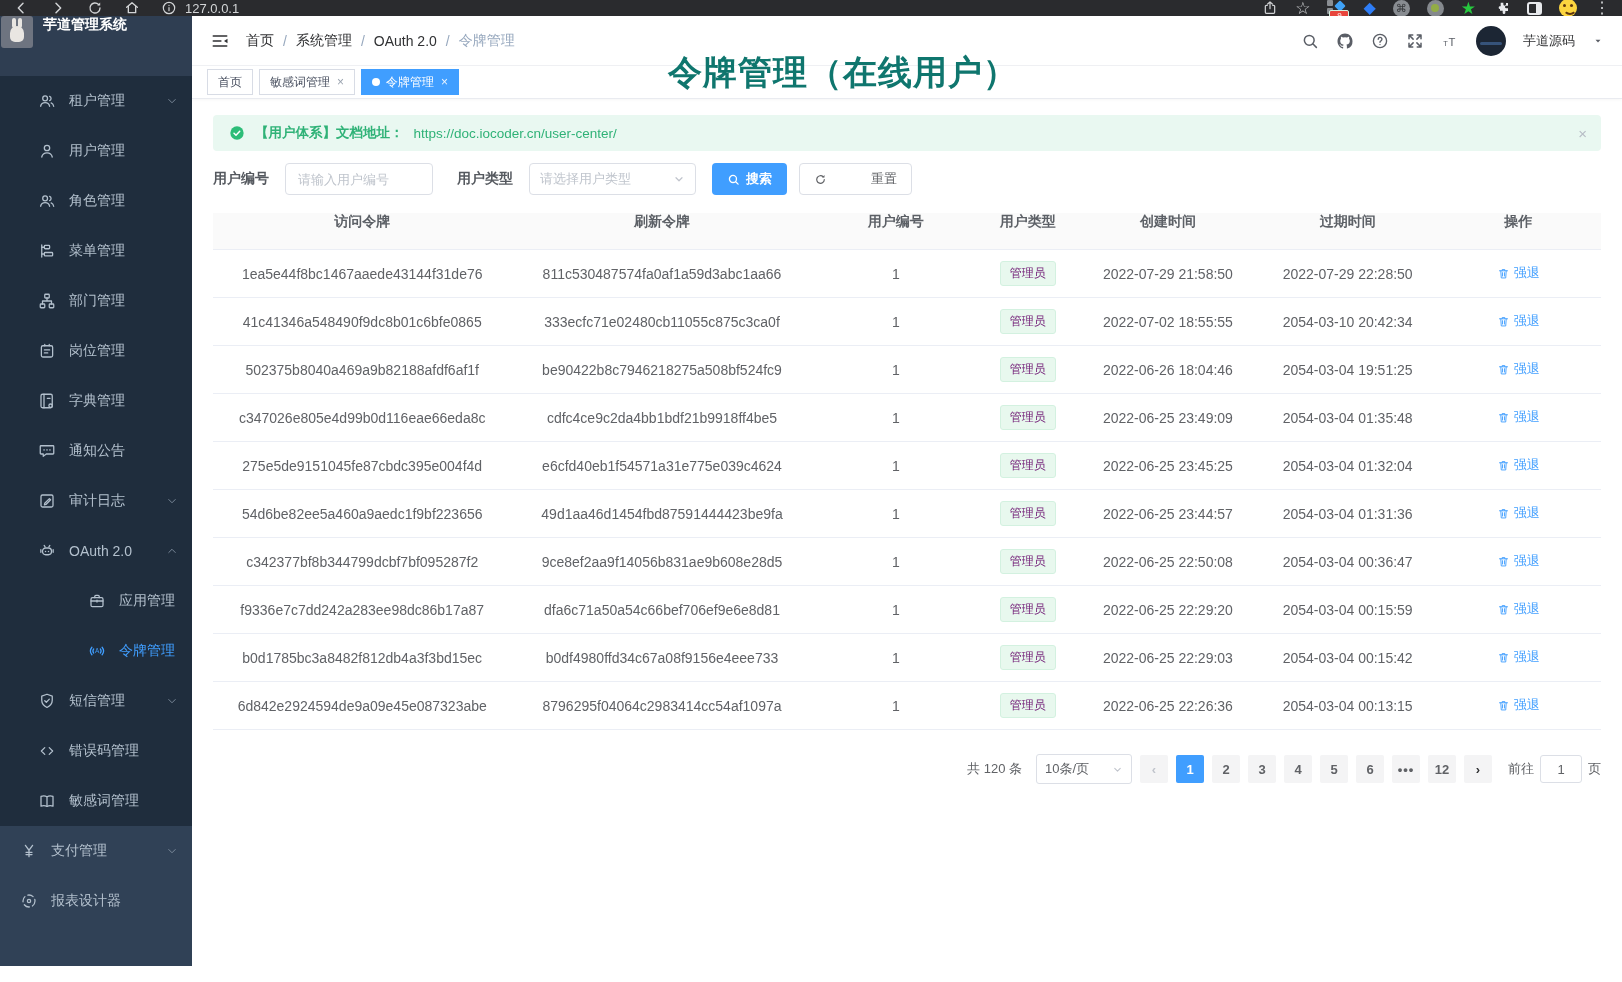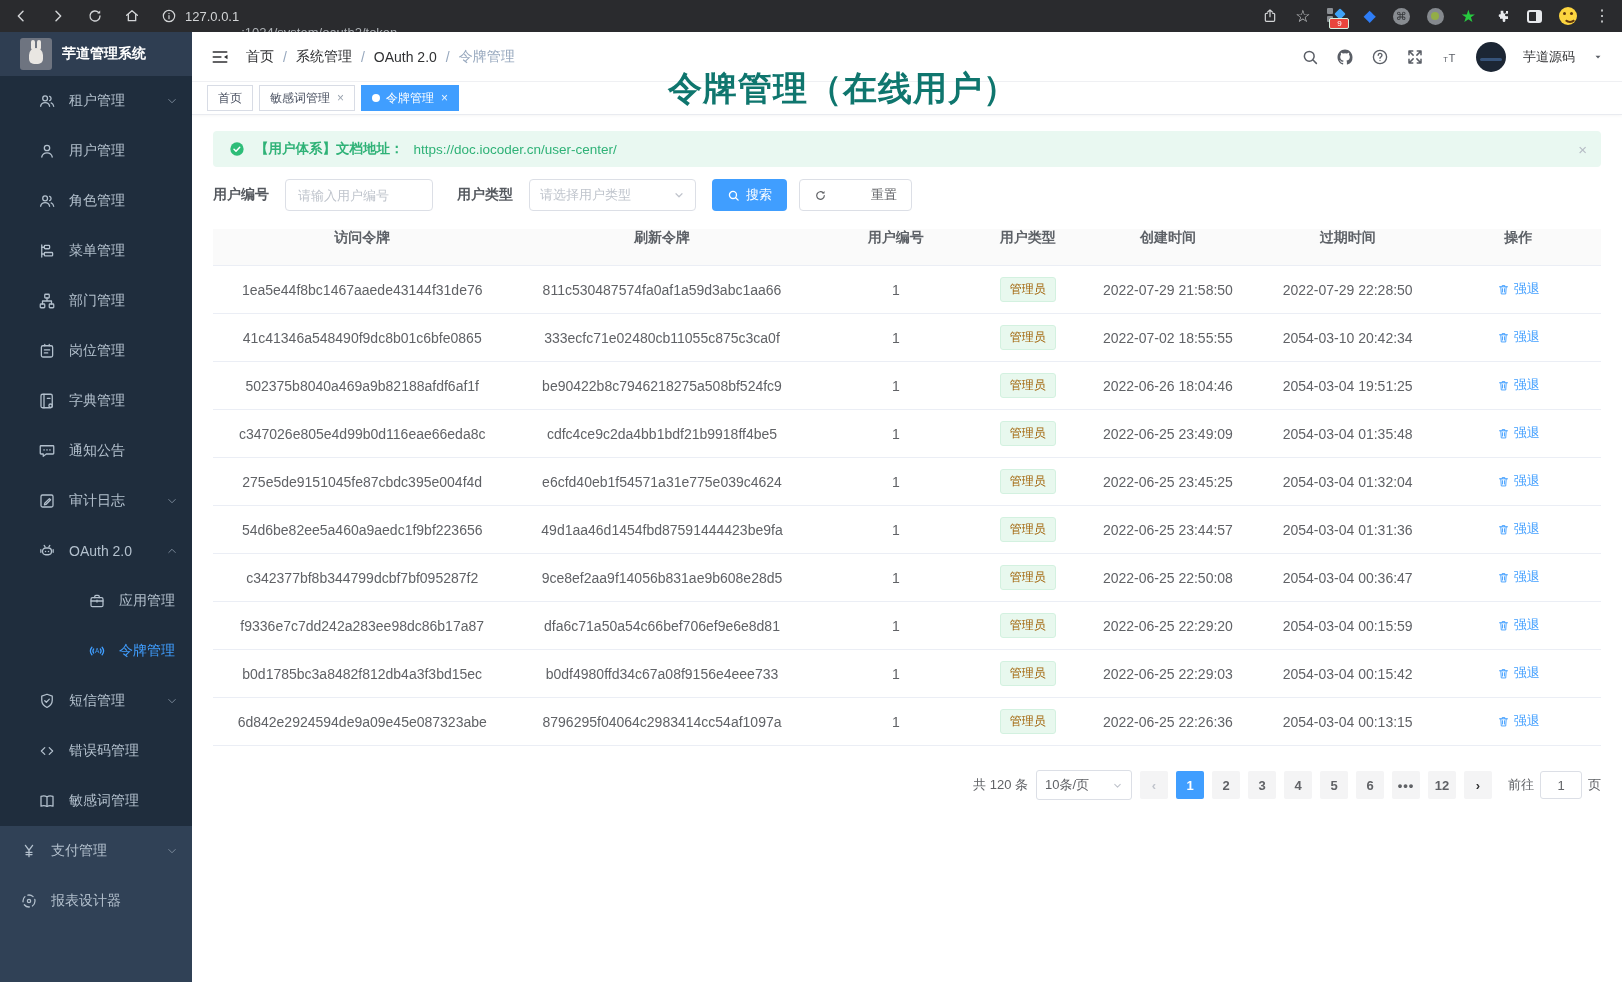--- a/index.html
+++ b/index.html
@@ -1,19 +1,19 @@
 <!DOCTYPE html>
 <html><head>
 <meta charset="utf-8">
 <style>
   * { margin:0; padding:0; box-sizing:border-box; }
   html,body { width:1622px; height:982px; overflow:hidden; font-family:"Liberation Sans", sans-serif; background:#fff; }
 
   
-  .browser-bar { height:32px; background:#2a2b2e; display:flex; align-items:center; padding:0 12px; color:#d2d4d6; }
+  .browser-bar { height:16px; background:#2a2b2e; display:flex; align-items:center; padding:0 12px; color:#d2d4d6; }
   .bnav { display:flex; align-items:center; gap:20px; }
   .bico { width:17px; height:17px; display:inline-flex; align-items:center; justify-content:center; cursor:pointer; }
   .bico svg { width:16px; height:16px; }
   .url-box { display:flex; align-items:center; gap:8px; margin-left:20px; font-size:13px; cursor:text; }
   .url-path { color:#aeb2b6;margin-top:32px; }
   .btools { margin-left:auto; display:flex; align-items:center; gap:17px; }
   .char-ico { font-size:15px; line-height:1; cursor:pointer; }
   .ext1 { position:relative; width:19px; height:16px; cursor:pointer; }
   .ext1 .sq1,.ext1 .sq2 { position:absolute; width:6px; height:6px; background:#8a8e93; border-radius:1px; left:0; }
   .ext1 .sq1 { top:0; } .ext1 .sq2 { top:8px; }
@@ -26,21 +26,21 @@
   .smiley { width:18px; height:18px; border-radius:50%; background:#fcd53f; position:relative; cursor:pointer; }
   .smiley::before { content:""; position:absolute; left:4px; top:5px; width:3px; height:3px; border-radius:50%; background:#5f370e; box-shadow:7px 0 0 #5f370e; }
   .smiley::after { content:""; position:absolute; left:4px; top:9px; width:10px; height:5px; border:2px solid #5f370e; border-top:none; border-left-color:transparent; border-right-color:transparent; border-radius:0 0 10px 10px; }
   .panelico { width:15px; height:13px; border:2px solid #e8eaed; border-radius:3px; position:relative; cursor:pointer; }
   .panelico::after { content:""; position:absolute; right:0; top:0; bottom:0; width:4px; background:#e8eaed; }
 
   
   .app { display:flex; height:950px; }
 
   .sidebar { width:192px; background:#1f2d3d; display:flex; flex-direction:column; flex:none; }
-  .side-logo { height:44px; background:#2f3e52; display:flex; align-items:center; gap:10px; padding:0 20px; flex:none; }
+  .side-logo { height:60px; background:#2f3e52; display:flex; align-items:flex-start; gap:10px; padding:0 1px; flex:none; }
   .logo-img { width:32px; height:32px; border-radius:3px; background:#6e7480; position:relative; overflow:hidden; flex:none; }
   .logo-img::before { content:""; position:absolute; left:9px; top:10px; width:14px; height:16px; background:#e9e6e2; border-radius:7px 7px 5px 5px; }
   .logo-img::after { content:""; position:absolute; left:11px; top:2px; width:4px; height:10px; background:#e9e6e2; border-radius:2px; box-shadow:6px 0 0 #e9e6e2; }
   .side-title { color:#fff; font-size:14px; font-weight:700; }
   .side-scroll { flex:1; display:flex; flex-direction:column; }
   .inner-group { background:#1f2d3d; }
   .outer-group { background:#304156; flex:1; }
   .side-item { height:50px; display:flex; align-items:center; padding:0 14px 0 38px; color:#b3c0cd; font-size:14px; cursor:pointer; }
   .side-item.sub { padding-left:60px;margin-left:28px; }
   .side-item.outer { padding-left:20px; }
@@ -86,35 +86,35 @@
   .alert .aclose { position:absolute; right:14px; color:#b6bcc5; font-size:15px; cursor:pointer; }
 
   .filter-row { display:flex; align-items:center; margin-top:12px; gap:12px; font-size:14px; flex:none; }
   .flabel { font-weight:700; color:#55595f; margin-right:4px; }
   .finput { width:148px; height:32px; border:1px solid #dcdfe6; border-radius:4px; padding:0 12px; font-size:13px; color:#606266; outline:none; }
   .finput::placeholder { color:#bfc4cc; }
   .fselect { width:167px; height:32px; border:1px solid #dcdfe6; border-radius:4px; padding:0 10px; display:flex; align-items:center; justify-content:space-between; color:#bfc4cc; font-size:13px; cursor:pointer; }
   .fselect .sc { color:#c0c4cc; display:inline-flex; } .fselect .sc svg { width:12px; height:12px; }
   .btn { height:32px; padding:0 14px; border-radius:4px; display:inline-flex; align-items:center; gap:6px; font-size:13px; cursor:pointer; border:1px solid transparent; }
   .btn svg { width:13px; height:13px; }
-  .btn.primary { background:#409eff; color:#fff; margin-left:4px; }
+  .btn.primary { background:#409eff; color:#fff; margin-left:4px;font-weight:bold; }
   .btn.plain { background:#fff; border-color:#dcdfe6; color:#606266;gap:44px; }
 
   .table { margin-top:18px; flex:none; }
   .t-head { display:flex; background:#fafafa; height:37px; align-items:flex-start; font-size:14px; color:#5c6066; font-weight:700; }
   .t-row { display:flex; height:48px; align-items:center; border-bottom:1px solid #ebeef5; font-size:14px; color:#606266; }
   .t-head { border-bottom:1px solid #ebeef5; }
   .tc { text-align:center; overflow:hidden; white-space:nowrap; }
   .c1{width:21.5%;} .c2{width:21.7%;} .c3{width:12%;} .c4{width:7%;} .c5{width:13.2%;} .c6{width:12.7%;} .c7{width:11.9%;}
-  .badge { display:inline-block; padding:3px 9px; background:#e8f8ee; color:#a16207; border:1px solid #d3f1e0; border-radius:3px; font-size:12px; }
+  .badge { display:inline-block; padding:3px 9px; background:#e8f8ee; color:#701a75; border:1px solid #d3f1e0; border-radius:3px; font-size:12px; }
   .act { color:#409eff; font-size:13px; display:inline-flex; align-items:center; gap:4px; cursor:pointer; }
   .act svg { width:13px; height:13px; }
 
   .pager { display:flex; align-items:center; justify-content:flex-end; margin-top:24px; gap:8px; font-size:13px; color:#606266; flex:none; }
-  .ptotal { }
+  .ptotal { margin-right:6px; }
   .psize { width:96px; height:28px; border:1px solid #dcdfe6; border-radius:3px; display:flex; align-items:center; justify-content:space-between; padding:14px 8px; color:#606266; cursor:pointer; }
   .psize .sc { color:#c0c4cc; display:inline-flex; } .psize .sc svg { width:11px; height:11px; }
   .pbtn { min-width:28px; height:28px; border-radius:2px; background:#f4f4f5; display:inline-flex; align-items:center; justify-content:center; font-weight:700; color:#606266; cursor:pointer; padding:0 4px; }
   .pbtn.prev { color:#c0c4cc; }
   .pbtn.next { color:#303133; }
   .pbtn.active { background:#409eff; color:#fff; }
   .pbtn.more { letter-spacing:1px; color:#606266; }
   .goto { margin-left:8px; display:flex; align-items:center; gap:6px; }
   .goto-input { width:42px; height:28px; border:1px solid #dcdfe6; border-radius:3px; text-align:center; font-size:13px; color:#606266; outline:none; }
 </style>

